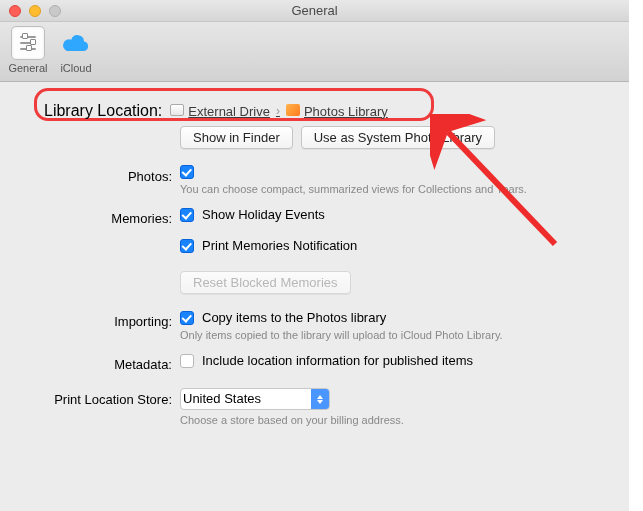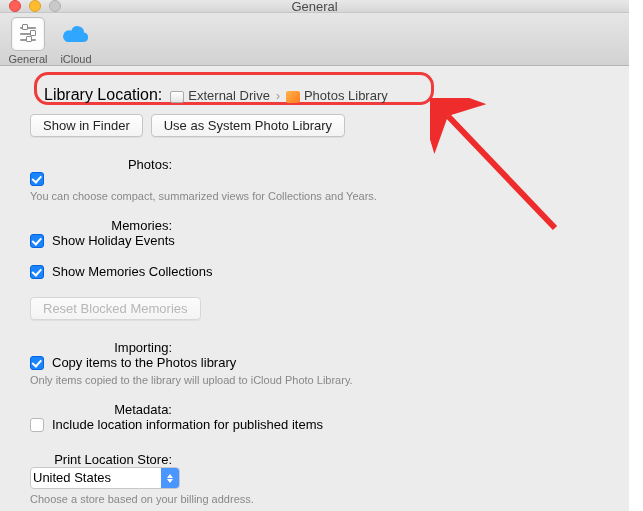--- a/index.html
+++ b/index.html
@@ -79,21 +79,20 @@
   .content {
     flex: 1;
     background: #ececec;
     padding: 14px 30px 10px 30px;
     position: relative;
   }
   .row {
     display: flex;
     align-items: flex-start;
     margin-bottom: 6px;
-    flex-direction: column;
   }
   .labelcol {
     width: 150px;
     text-align: right;
     padding-right: 8px;
     padding-top: 4px;
     color: #000;
   }
   .fieldcol {
     flex: 1;
@@ -160,21 +159,21 @@
     border: 3px solid #ef3b3b;
     border-radius: 14px;
     pointer-events: none;
   }
   .libloc-row {
     display:flex; align-items:center; gap:6px;
     position: relative;
     padding: 6px 0 6px 14px;
   }
   .libloc-row .lbl { font-size:16px; color:#000; margin-right:2px;}
-  .crumb { display:flex; align-items:flex-end; gap:4px; font-size:13px; color:#3c3c3c;}
+  .crumb { display:flex; align-items:flex-start; gap:4px; font-size:13px; color:#3c3c3c;text-decoration:underline;}
   .chev { color:#9a9a9a; font-size:12px; padding: 0 2px;}
   .drive-icon {
     width:14px;height:12px;border:1px solid #aaa;border-radius:2px;
     background:linear-gradient(#fff,#e6e6e6);
   }
   .lib-icon {
     width:14px;height:12px;border-radius:2px;
     background:linear-gradient(135deg,#ffb44c,#ff7b1d);
     position:relative;
   }
@@ -283,21 +282,21 @@
     <div class="row">
       <div class="labelcol">Memories:</div>
       <div class="fieldcol">
         <div class="fieldline">
           <span class="checkbox on"></span>
           <span>Show Holiday Events</span>
         </div>
         <div style="height:4px;"></div>
         <div class="fieldline">
           <span class="checkbox on"></span>
-          <span>Show Memories Collections</span>
+          <span>Print Memories Notification</span>
         </div>
         <div style="height:6px;"></div>
         <div class="fieldline">
           <button class="btn disabled">Reset Blocked Memories</button>
         </div>
       </div>
     </div>
 
     <div class="section-gap"></div>
 

